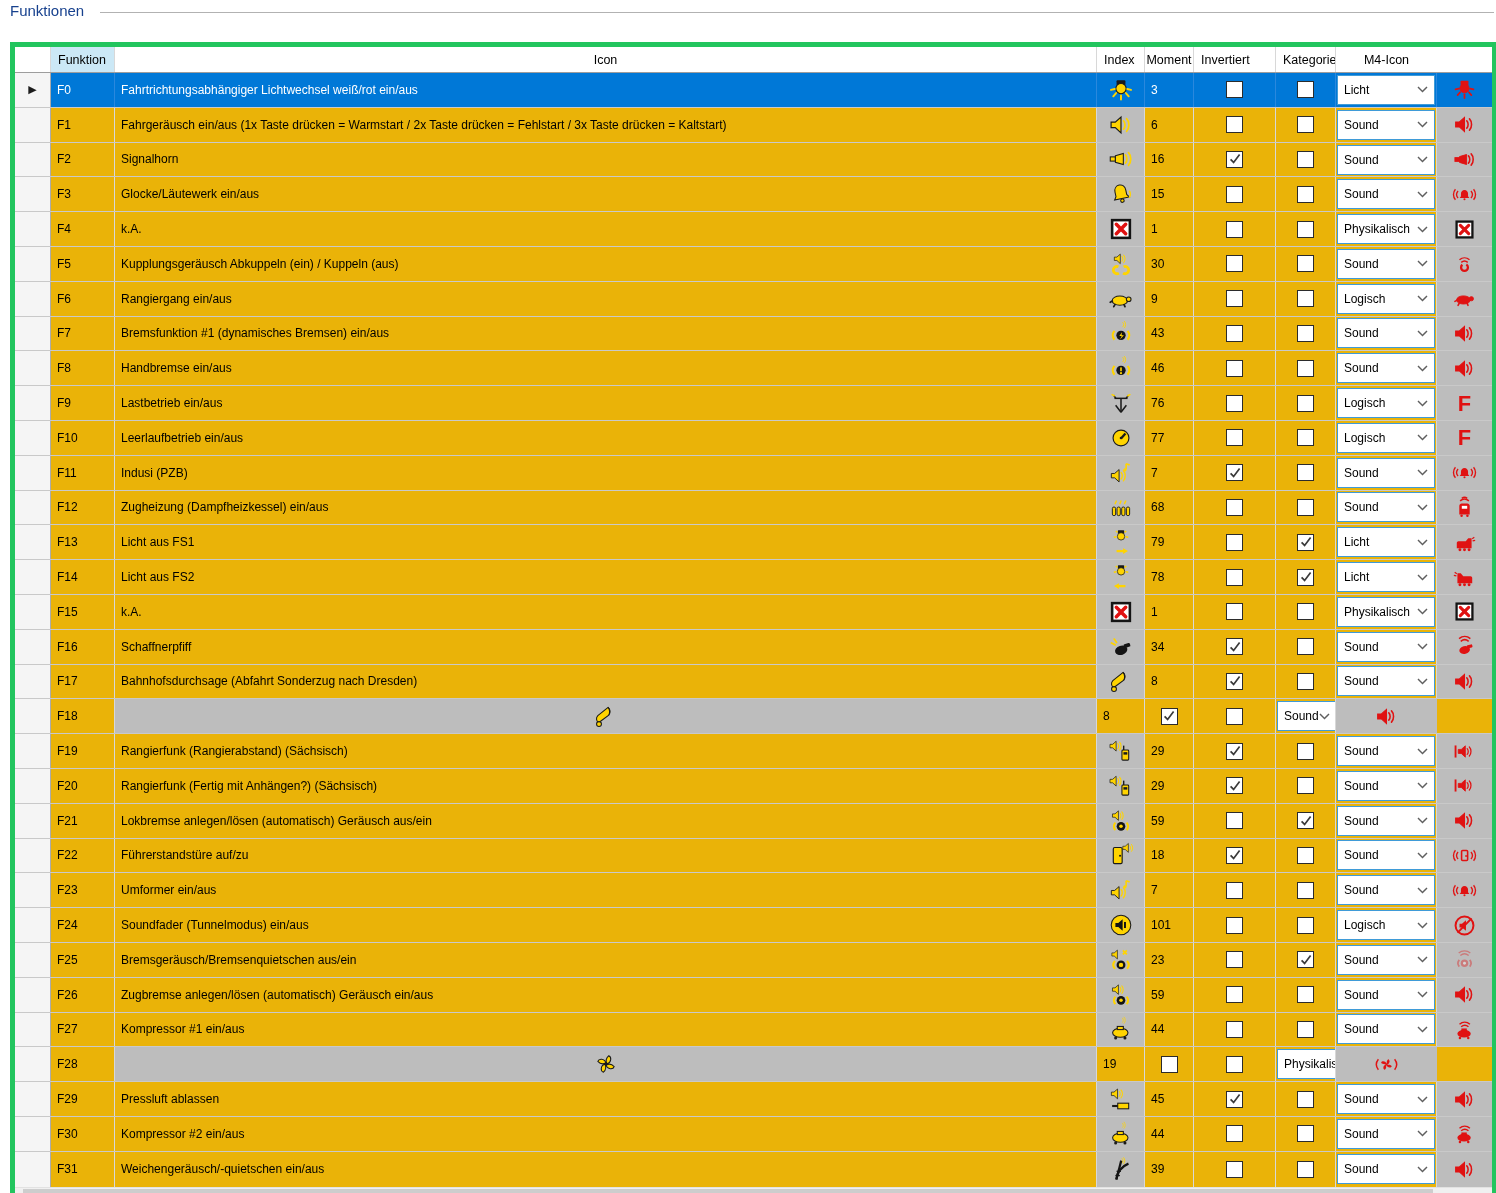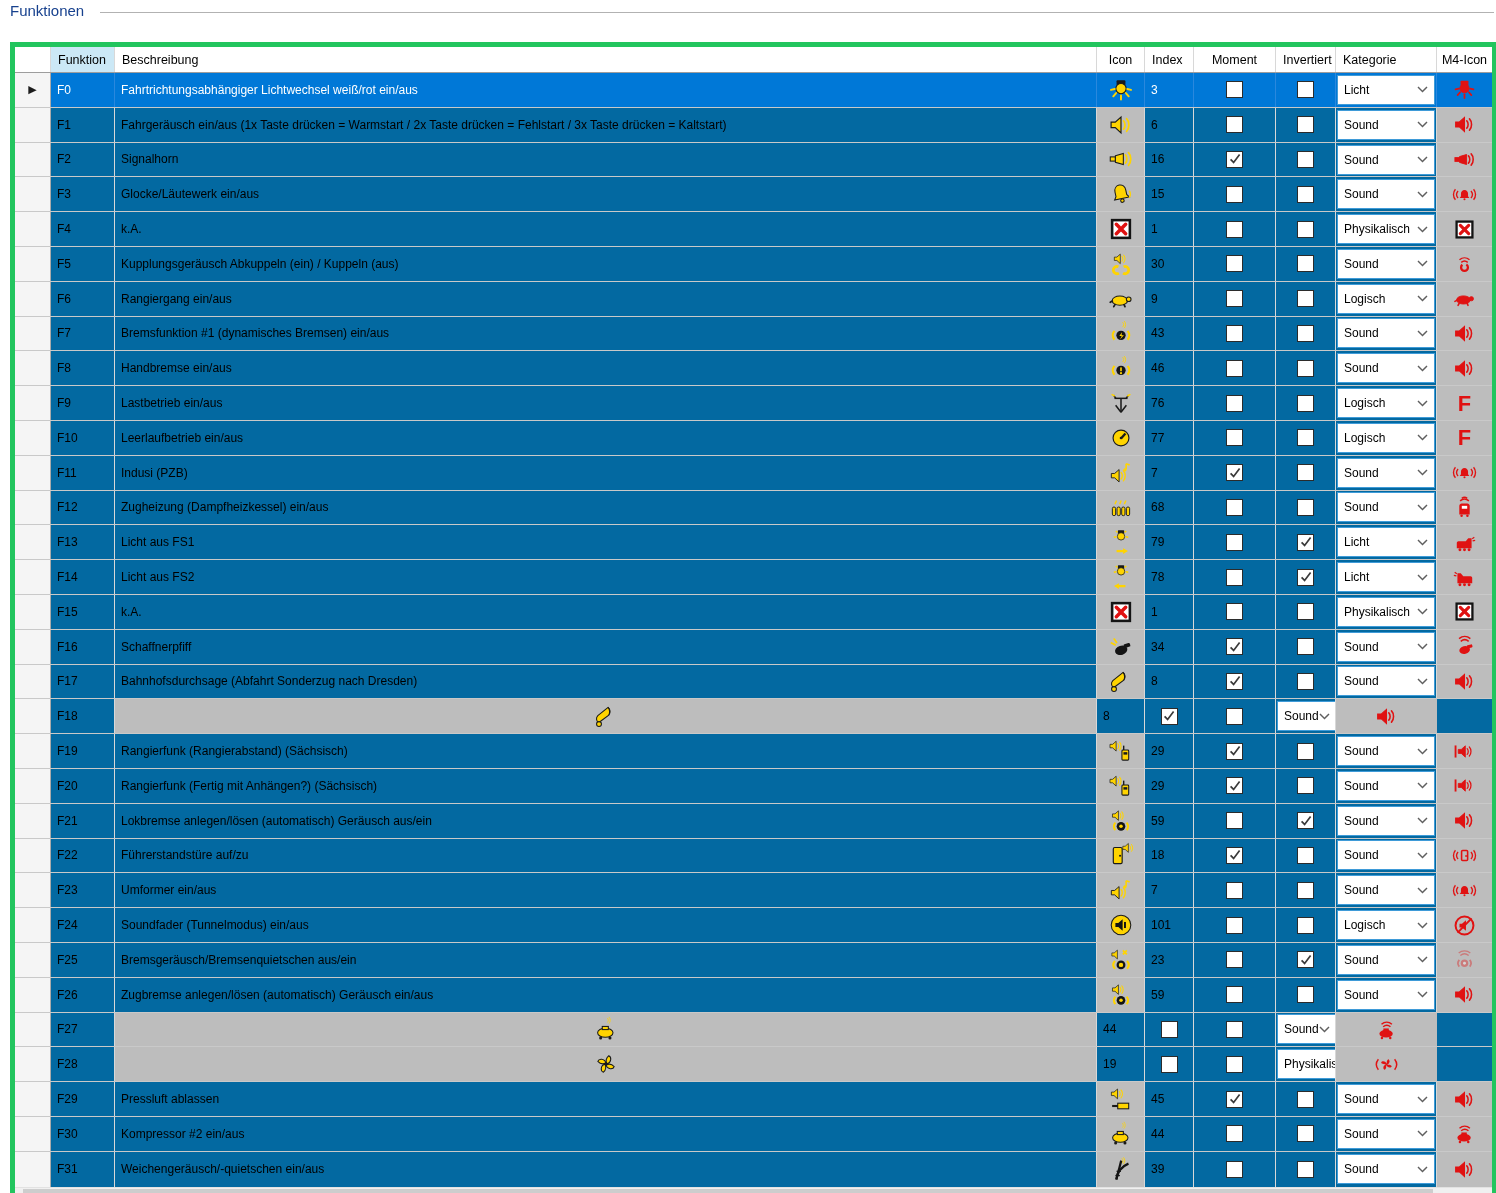--- a/index.html
+++ b/index.html
@@ -17,21 +17,21 @@
     position:absolute;left:10px;top:42px;width:1477px;
     border:5px solid #22c55e;background:#fff;
     --cols:36px 64px 982px 48px 49px 82px 60px 101px 55px;
   }
   .g-header{display:grid;grid-template-columns:var(--cols);height:25px;background:#fff;border-bottom:1px solid #9d9d9d;}
   .hc{font-size:12.5px;display:flex;align-items:center;padding:0 7px;border-right:1px solid #d8d8d8;box-sizing:border-box;white-space:nowrap;overflow:hidden;}
   .hc.center{justify-content:center;padding:0 2px;}
   .hc.sorted{background:#cbe8f6;}
   .hc:last-child{border-right:none;}
 
-  .row{display:grid;grid-template-columns:var(--cols);height:34.8px;box-sizing:border-box;border-bottom:1px solid #c9c9c9;background:#0369a1;}
+  .row{display:grid;grid-template-columns:var(--cols);height:34.8px;box-sizing:border-box;border-bottom:1px solid #c9c9c9;background:#eab308;}
   .row:last-child{border-bottom:none;}
   .c{display:flex;align-items:center;border-right:1px solid #d8d8d8;box-sizing:border-box;font-size:12px;overflow:hidden;white-space:nowrap;}
   .c:last-child{border-right:none;}
   .c.txt{padding-left:6px;}
   .c.fk{}
   .c.sel{background:#f5f5f5;justify-content:center;border-right:1px solid #ababab;}
   .c.icon,.c.m4{background:#bdbdbd;justify-content:center;}
   .c.center{justify-content:center;}
   .row.selected{background:#0078d7;color:#fff;}
   .row.selected .c{border-right-color:#2a88dd;}
@@ -58,21 +58,20 @@
 
 <div class="gb">
   <span class="gb-title">Funktionen</span>
   <span class="gb-line"></span>
 </div>
 
 <div class="grid">
   <div class="g-header">
     <div class="hc"></div>
     <div class="hc sorted">Funktion</div>
-    <div class="hc">Beschreibung</div>
     <div class="hc center">Icon</div>
     <div class="hc">Index</div>
     <div class="hc center">Moment</div>
     <div class="hc">Invertiert</div>
     <div class="hc">Kategorie</div>
     <div class="hc center">M4-Icon</div>
   </div>
   <div id="gridBody">
       <div class="row selected">
         <div class="c sel">
@@ -1405,20 +1404,21 @@
                 <path d="M14.2 8.5c1.7 1.7 1.7 5.3 0 7"></path>
                 <path d="M16.8 6.6c2.6 2.6 2.6 8.2 0 10.8"></path>
               </g>
             </svg>
           </span>
         </div>
       </div>
       <div class="row">
         <div class="c sel"></div>
         <div class="c txt fk">F27</div>
+        <div class="c txt">Kompressor #1 ein/aus</div>
         <div class="c icon">
           <span class="icw">
             <svg class="ic" viewBox="0 0 24 24">
               <g opacity="0.85" transform="translate(12.4,1) scale(0.5)">
                 <g fill="none" stroke="#FFD400" stroke-width="1.5" stroke-linecap="round">
                   <path d="M2 3.5c1.7 1.7 1.7 5.3 0 7"></path>
                   <path d="M4.6 1.5999999999999996c2.6 2.6 2.6 8.2 0 10.8"></path>
                 </g>
               </g>
               <ellipse cx="11.4" cy="15.2" rx="6.6" ry="3.9" fill="#FFD400" stroke="#1a1a1a" stroke-width="0.9"></ellipse>

